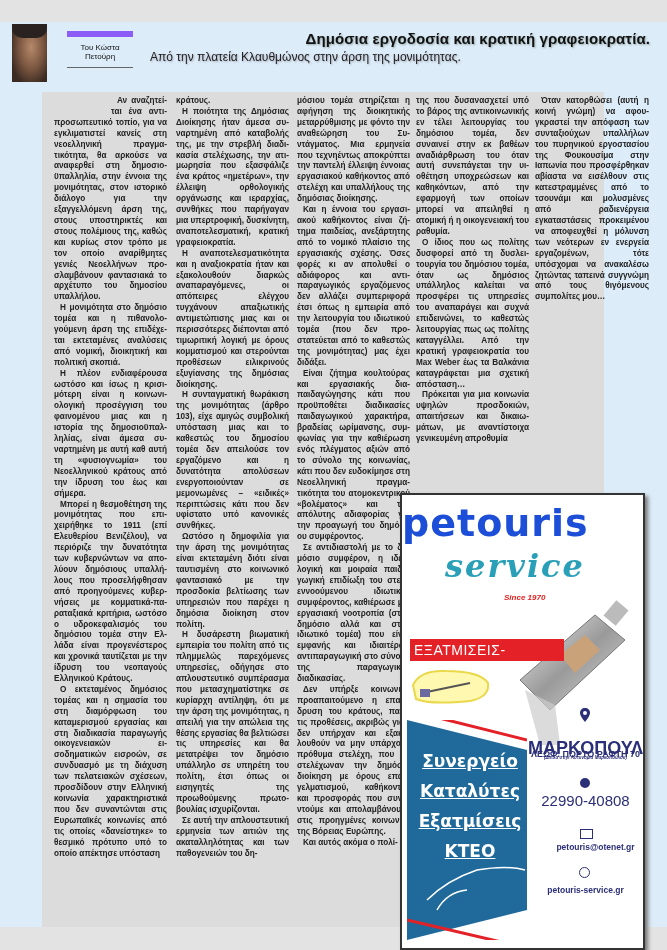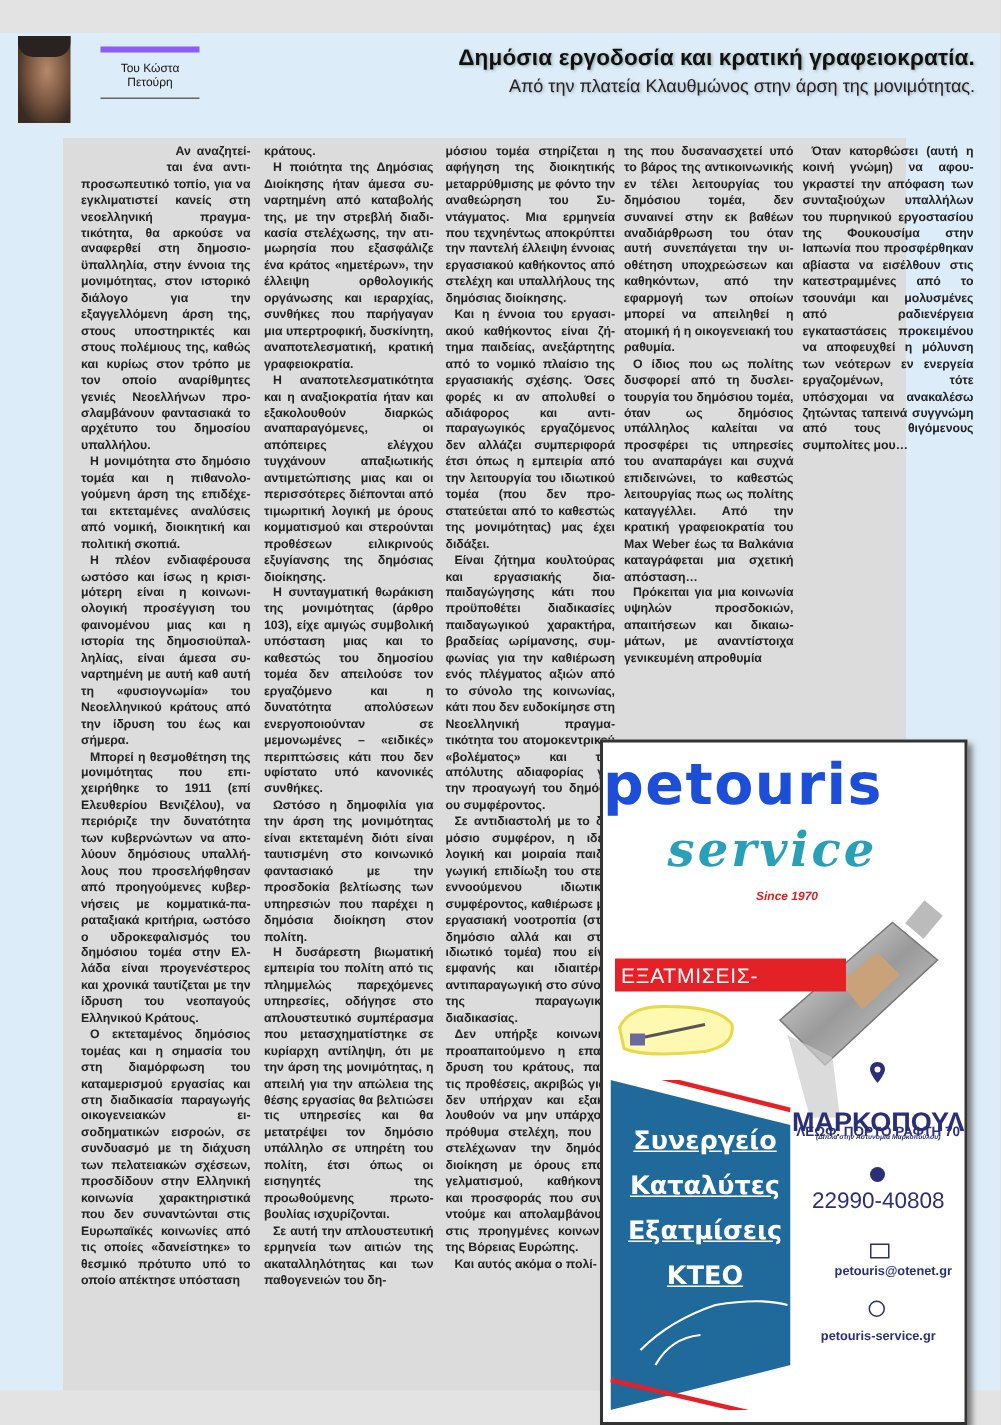--- a/index.html
+++ b/index.html
@@ -1,22 +1,22 @@
 <!DOCTYPE html>
 <html><head>
 <meta charset="utf-8">
 <style>
   html, body { margin:0; padding:0; }
   body { width:667px; height:950px; background:#e3e3e3; position:relative; overflow:hidden; font-family:"Liberation Sans", sans-serif; }
   .page { position:absolute; left:0; top:22px; width:667px; height:905px; background:#dcecf8; }
   .photo { position:absolute; left:12px; top:2px; width:35px; height:58px; background:radial-gradient(ellipse at 55% 40%, #b68a6a 0%, #7a5640 45%, #3a2a22 80%); }
   .photo .hair { position:absolute; left:0; top:0; width:35px; height:14px; background:#2a2220; border-radius:0 0 10px 10px; }
-  .byline-wrap { position:absolute; left:67px; top:9px; width:66px; border-top:4px solid #8b5cf6; border-bottom:1px solid #666; padding:6px 0; text-align:center; font-size:8px; color:#111; }
+  .byline-wrap { position:absolute; left:67px; top:9px; width:66px; border-top:6px solid #8b5cf6; border-bottom:1px solid #666; padding:6px 0; text-align:center; font-size:8px; color:#111; }
   .head-title { position:absolute; left:150px; top:8px; width:500px; text-align:right; font-size:15px; font-weight:bold; color:#111; text-shadow:1px 1px 2px #9aa; letter-spacing:0.1px; }
-  .head-sub { position:absolute; left:150px; top:28px; width:500px; text-align:right; font-size:12px; color:#222; text-shadow:1px 1px 2px #aab; }
+  .head-sub { position:absolute; left:150px; top:28px; width:500px; text-align:left; font-size:12px; color:#222; text-shadow:1px 1px 2px #aab; }
   .article { position:absolute; left:42px; top:70px; width:562px; height:835px; background:#dcdcdc; }
   .col { position:absolute; top:4px; width:113px; font-size:8.2px; line-height:10.9px; color:#222; text-align:justify; hyphens:manual; }
   .col p { margin:0; text-indent:6px;font-weight:bold; }
   .col p.first { text-indent:0; }
   .col1 { left:12px; }
   .col2 { left:134px; }
   .col3 { left:255px; }
   .col4 { left:374px; }
   .col5 { left:493px; width:114px; top:4px; }
   .drop { float:left; width:57px; height:20px; }

